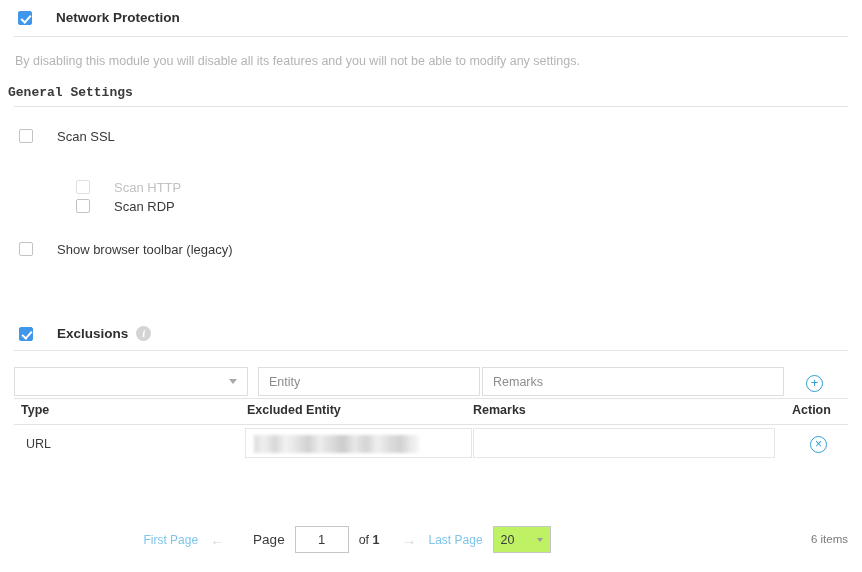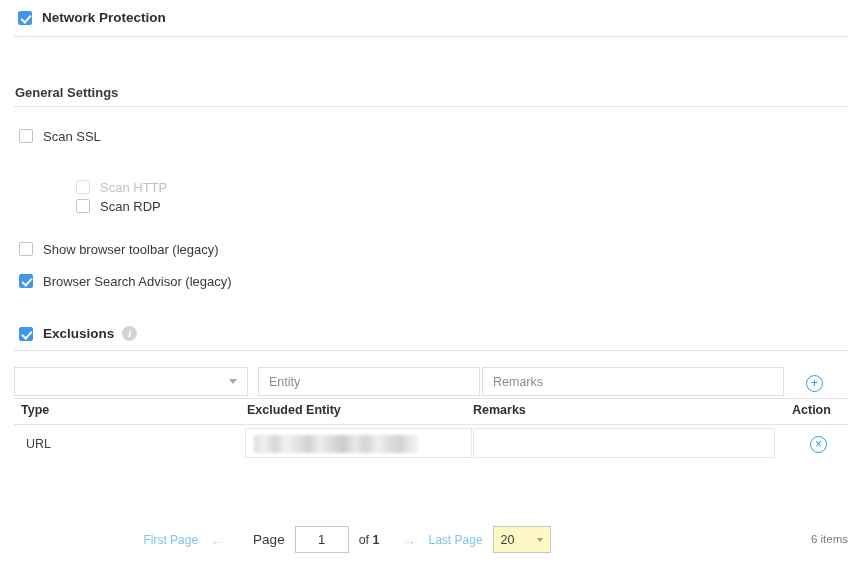--- a/index.html
+++ b/index.html
@@ -38,21 +38,21 @@
     left: 4px; top: 1px;
     width: 4px; height: 8px;
     border: solid #fff;
     border-width: 0 2px 2px 0;
     transform: rotate(42deg);
   }
   .cb.disabled { border-color: #e0e0e0; cursor: default; }
 
   .cbrow { display: flex; align-items: center; }
   .cbrow .lbl {
-    margin-left: 10px;
+    margin-left: 24px;
     font-size: 13px;
     color: #39393b;
     line-height: 1;
   }
   .cbrow .lbl.bold { font-weight: bold; color: #2f2f31; font-size: 13.5px; }
   .cbrow .lbl.muted { color: #c2c2c2; }
 
   
   .rule {
     position: absolute;
@@ -225,21 +225,21 @@
     color: #39393b;
     line-height: 25px;
     background: #fff;
     cursor: text;
   }
   .pof { margin: 0 10px; font-size: 12.5px; color: #39393b; }
   .pof b { font-weight: bold; }
   .psize {
     width: 58px; height: 27px;
     border: 1px solid #c6c6c6;
-    background: #fef9c3;
+    background: #bef264;
     margin-left: 10px;
     display: flex;
     align-items: center;
     justify-content: space-between;
     padding: 0 7px;
     font-size: 12.5px;
     color: #39393b;
     cursor: pointer;
   }
   .psize .caret { border-top-color: #9a9a9a; border-left-width:3.5px; border-right-width:3.5px; border-top-width:4.5px;}
@@ -254,22 +254,23 @@
 <body>
 
 <div class="page">
 
   <div class="cbrow" style="position:absolute;left:18px;top:11px;">
     <span class="cb checked"></span>
     <span class="lbl bold">Network Protection</span>
   </div>
   <div class="rule" style="top:36px;"></div>
 
-
-  <div class="subhead" style="left:15px;top:85px;">General Settings</div>
+  <div class="note" style="left:15px;top:54px;">By disabling this module you will disable all its features and you will not be able to modify any settings.</div>
+
+  <div class="subhead" style="left:8px;top:85px;font-family:Liberation Mono, monospace;">General Settings</div>
   <div class="rule" style="top:106px;"></div>
 
   <div class="cbrow" style="position:absolute;left:19px;top:129px;">
     <span class="cb"></span>
     <span class="lbl">Scan SSL</span>
   </div>
 
   <div class="cbrow" style="position:absolute;left:76px;top:180px;">
     <span class="cb disabled"></span>
     <span class="lbl muted">Scan HTTP</span>
@@ -278,24 +279,20 @@
   <div class="cbrow" style="position:absolute;left:76px;top:199px;">
     <span class="cb"></span>
     <span class="lbl">Scan RDP</span>
   </div>
 
   <div class="cbrow" style="position:absolute;left:19px;top:242px;">
     <span class="cb"></span>
     <span class="lbl">Show browser toolbar (legacy)</span>
   </div>
 
-  <div class="cbrow" style="position:absolute;left:19px;top:274px;">
-    <span class="cb checked"></span>
-    <span class="lbl">Browser Search Advisor (legacy)</span>
-  </div>
 
   <div class="cbrow" style="position:absolute;left:19px;top:326px;">
     <span class="cb checked"></span>
     <span class="lbl bold">Exclusions</span>
     <span class="info-icon">i</span>
   </div>
   <div class="rule" style="top:350px;"></div>
 
   <div class="addrow">
     <div class="fld sel">

